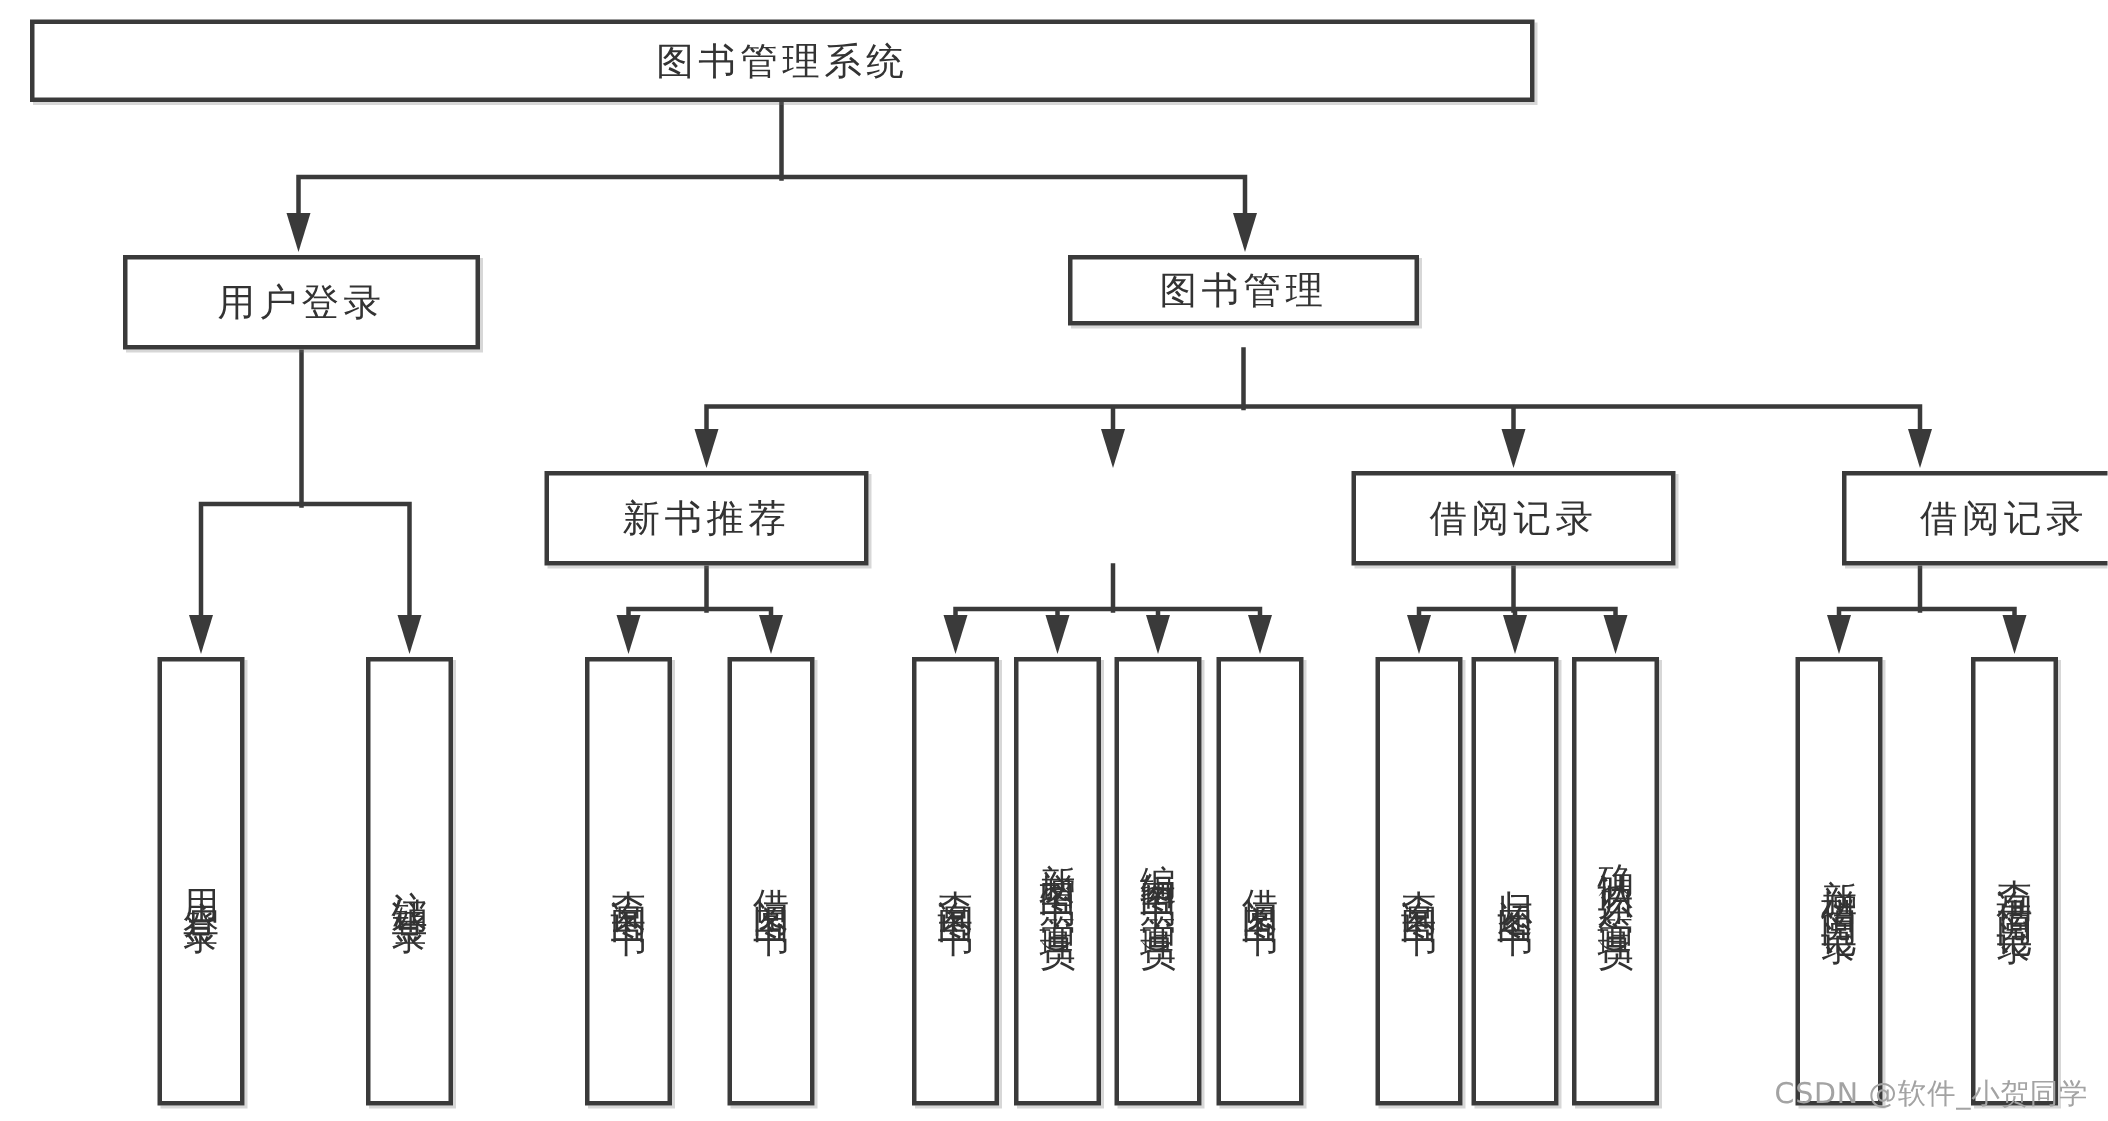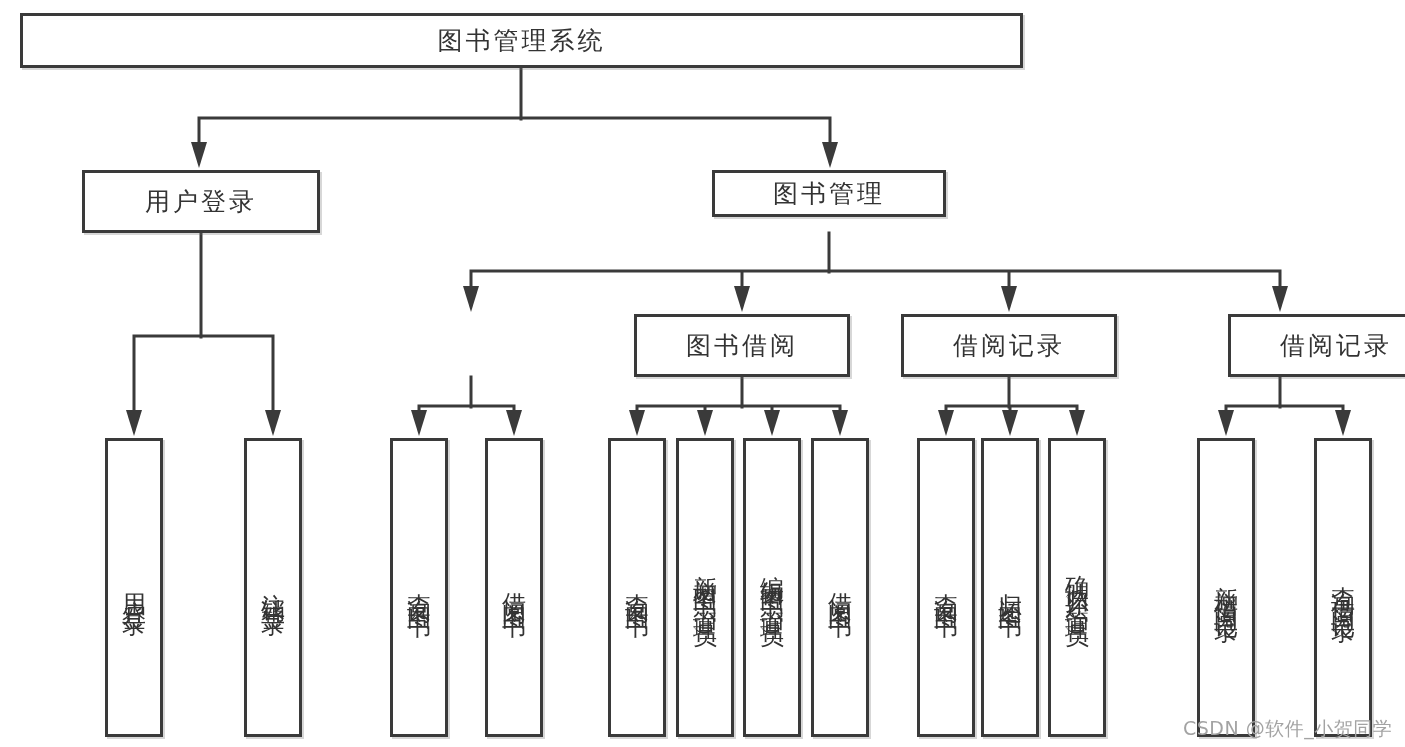--- a/index.html
+++ b/index.html
@@ -74,22 +74,22 @@
     <span class="lbl">图书管理系统</span>
   </div>
 
   <div class="box hbox" style="left:82px;top:170px;width:238px;height:63px">
     <span class="lbl">用户登录</span>
   </div>
   <div class="box hbox" style="left:712px;top:170px;width:234px;height:47px">
     <span class="lbl">图书管理</span>
   </div>
 
-  <div class="box hbox" style="left:634px;top:314px;width:216px;height:63px">
-    <span class="lbl">图书借阅</span>
+  <div class="box hbox" style="left:363px;top:314px;width:216px;height:63px">
+    <span class="lbl">新书推荐</span>
   </div>
   <div class="box hbox" style="left:901px;top:314px;width:216px;height:63px">
     <span class="lbl">借阅记录</span>
   </div>
   <div class="box hbox" style="left:1228px;top:314px;width:216px;height:63px">
     <span class="lbl">借阅记录</span>
   </div>
 
   <div class="box vbox" style="left:105px;top:438px;width:58px;height:299px">
     <span class="lbl">用户登录</span>

